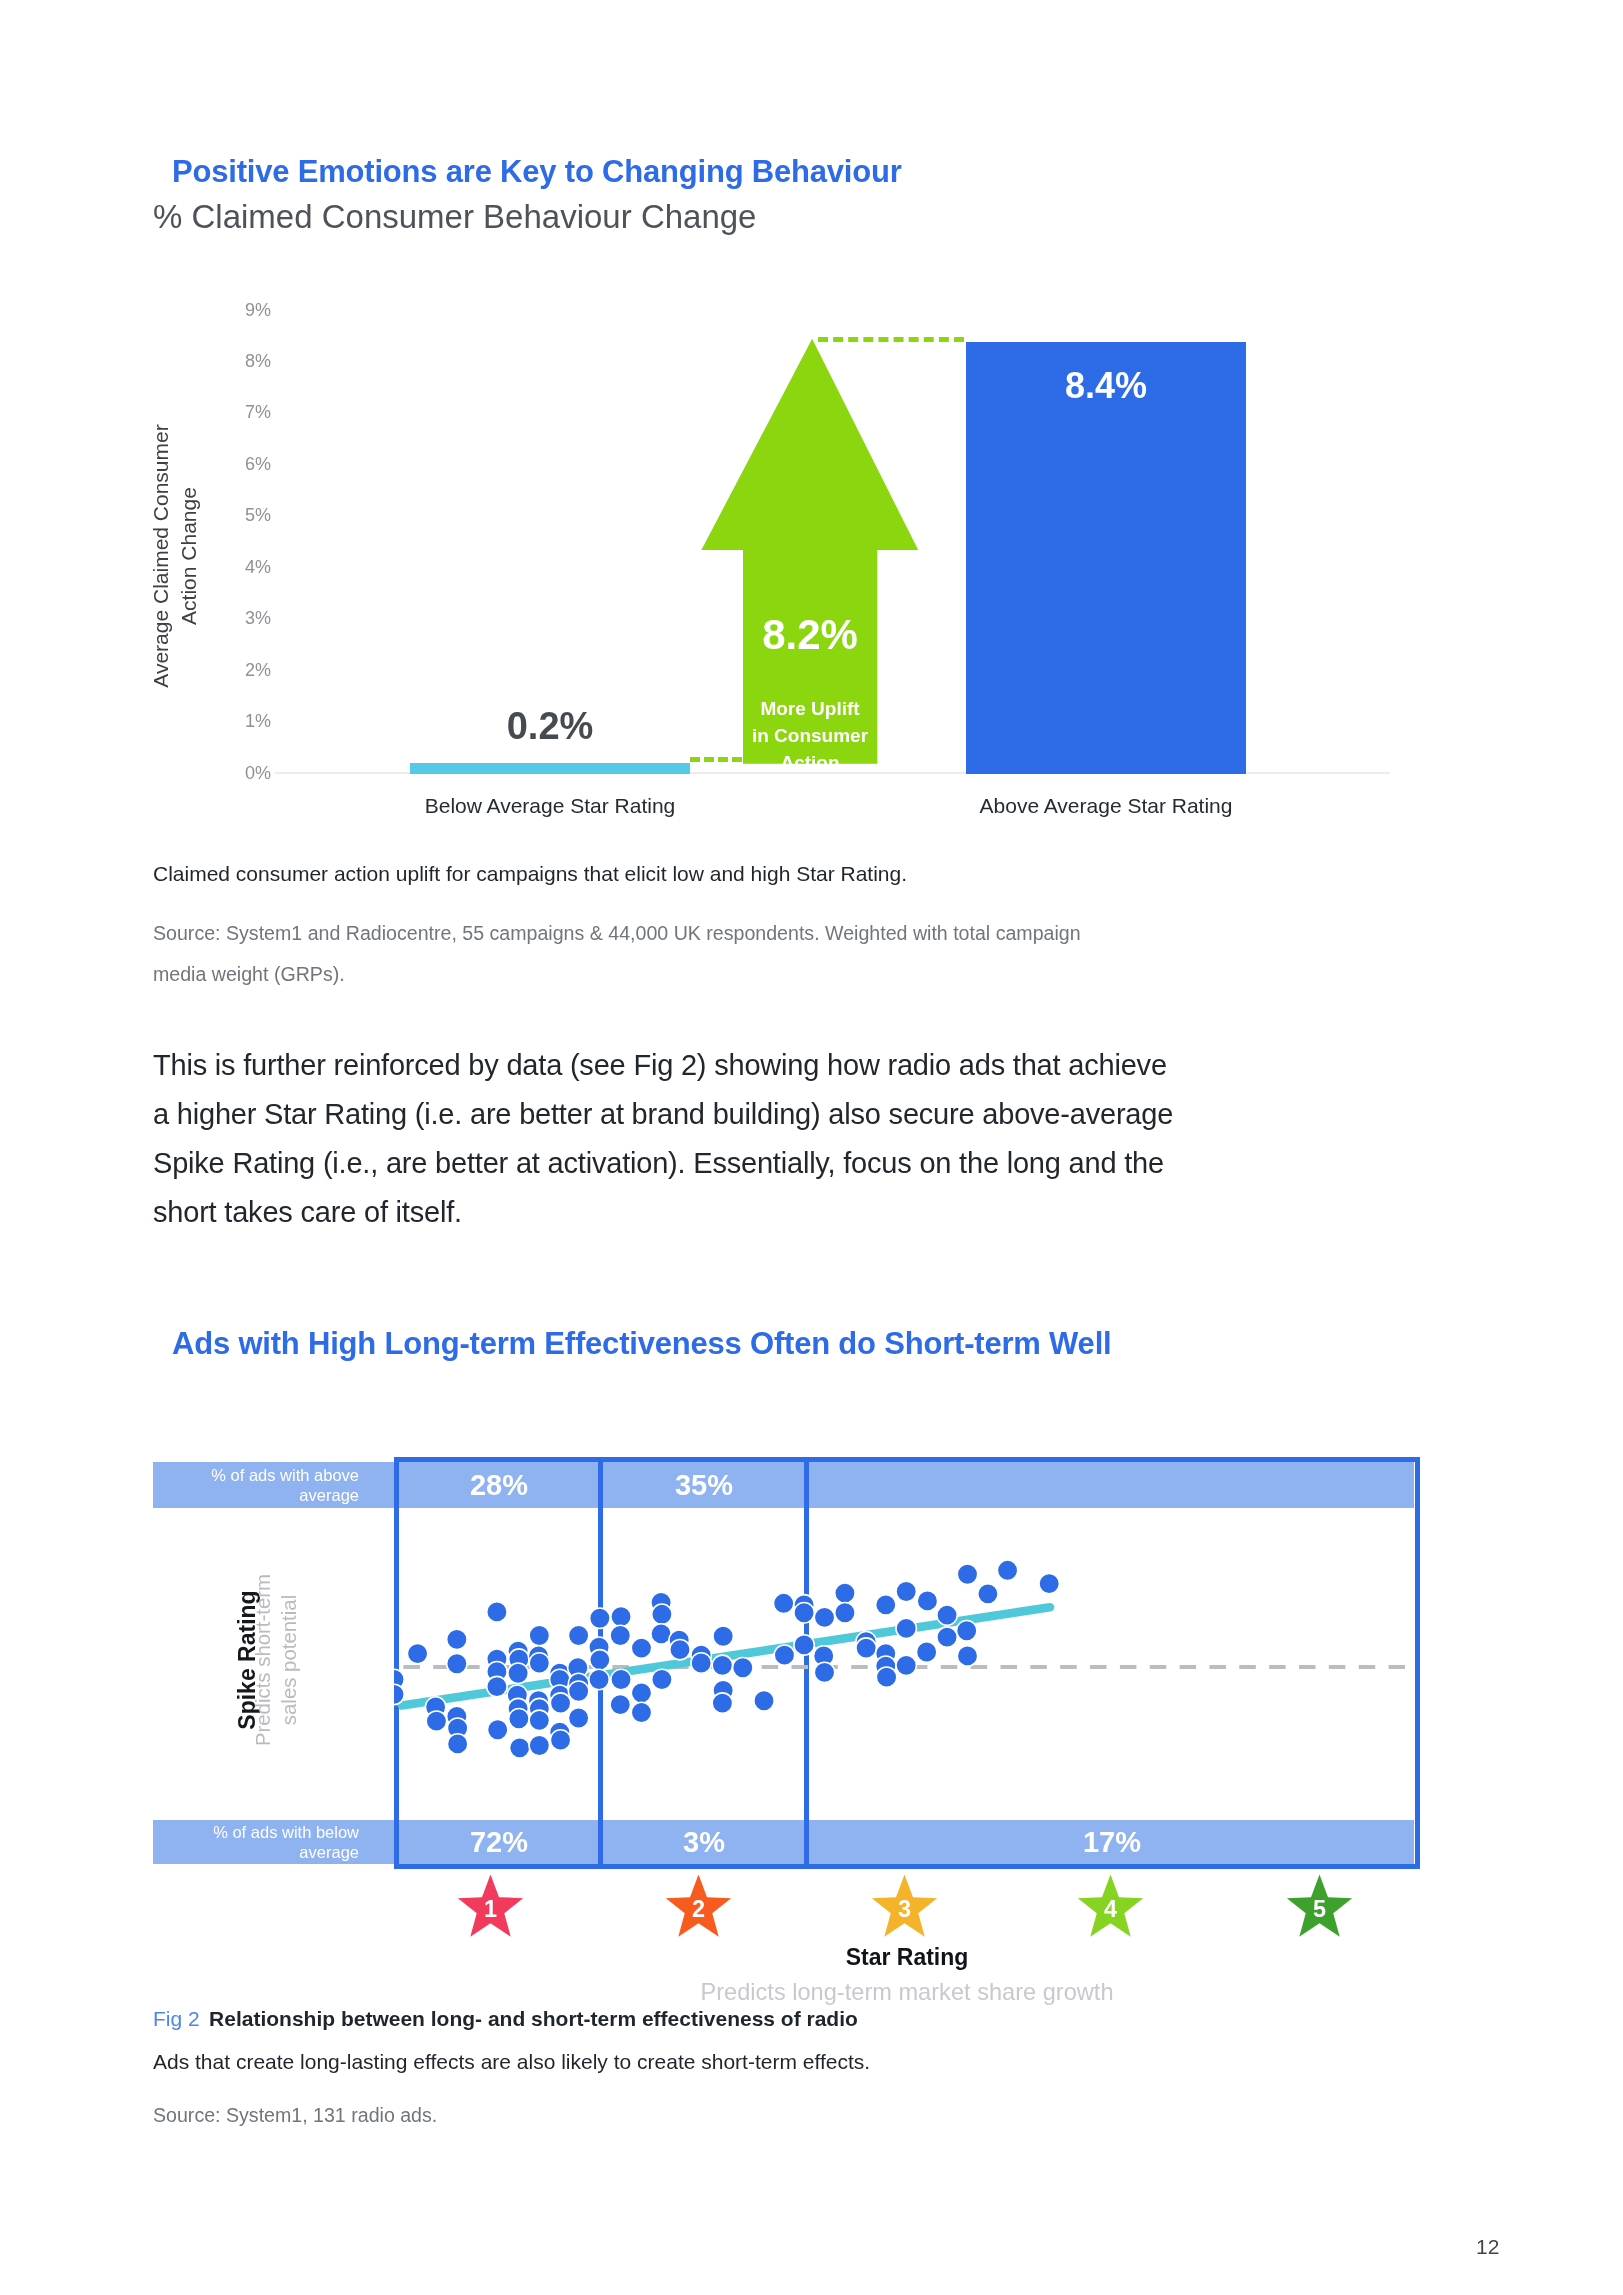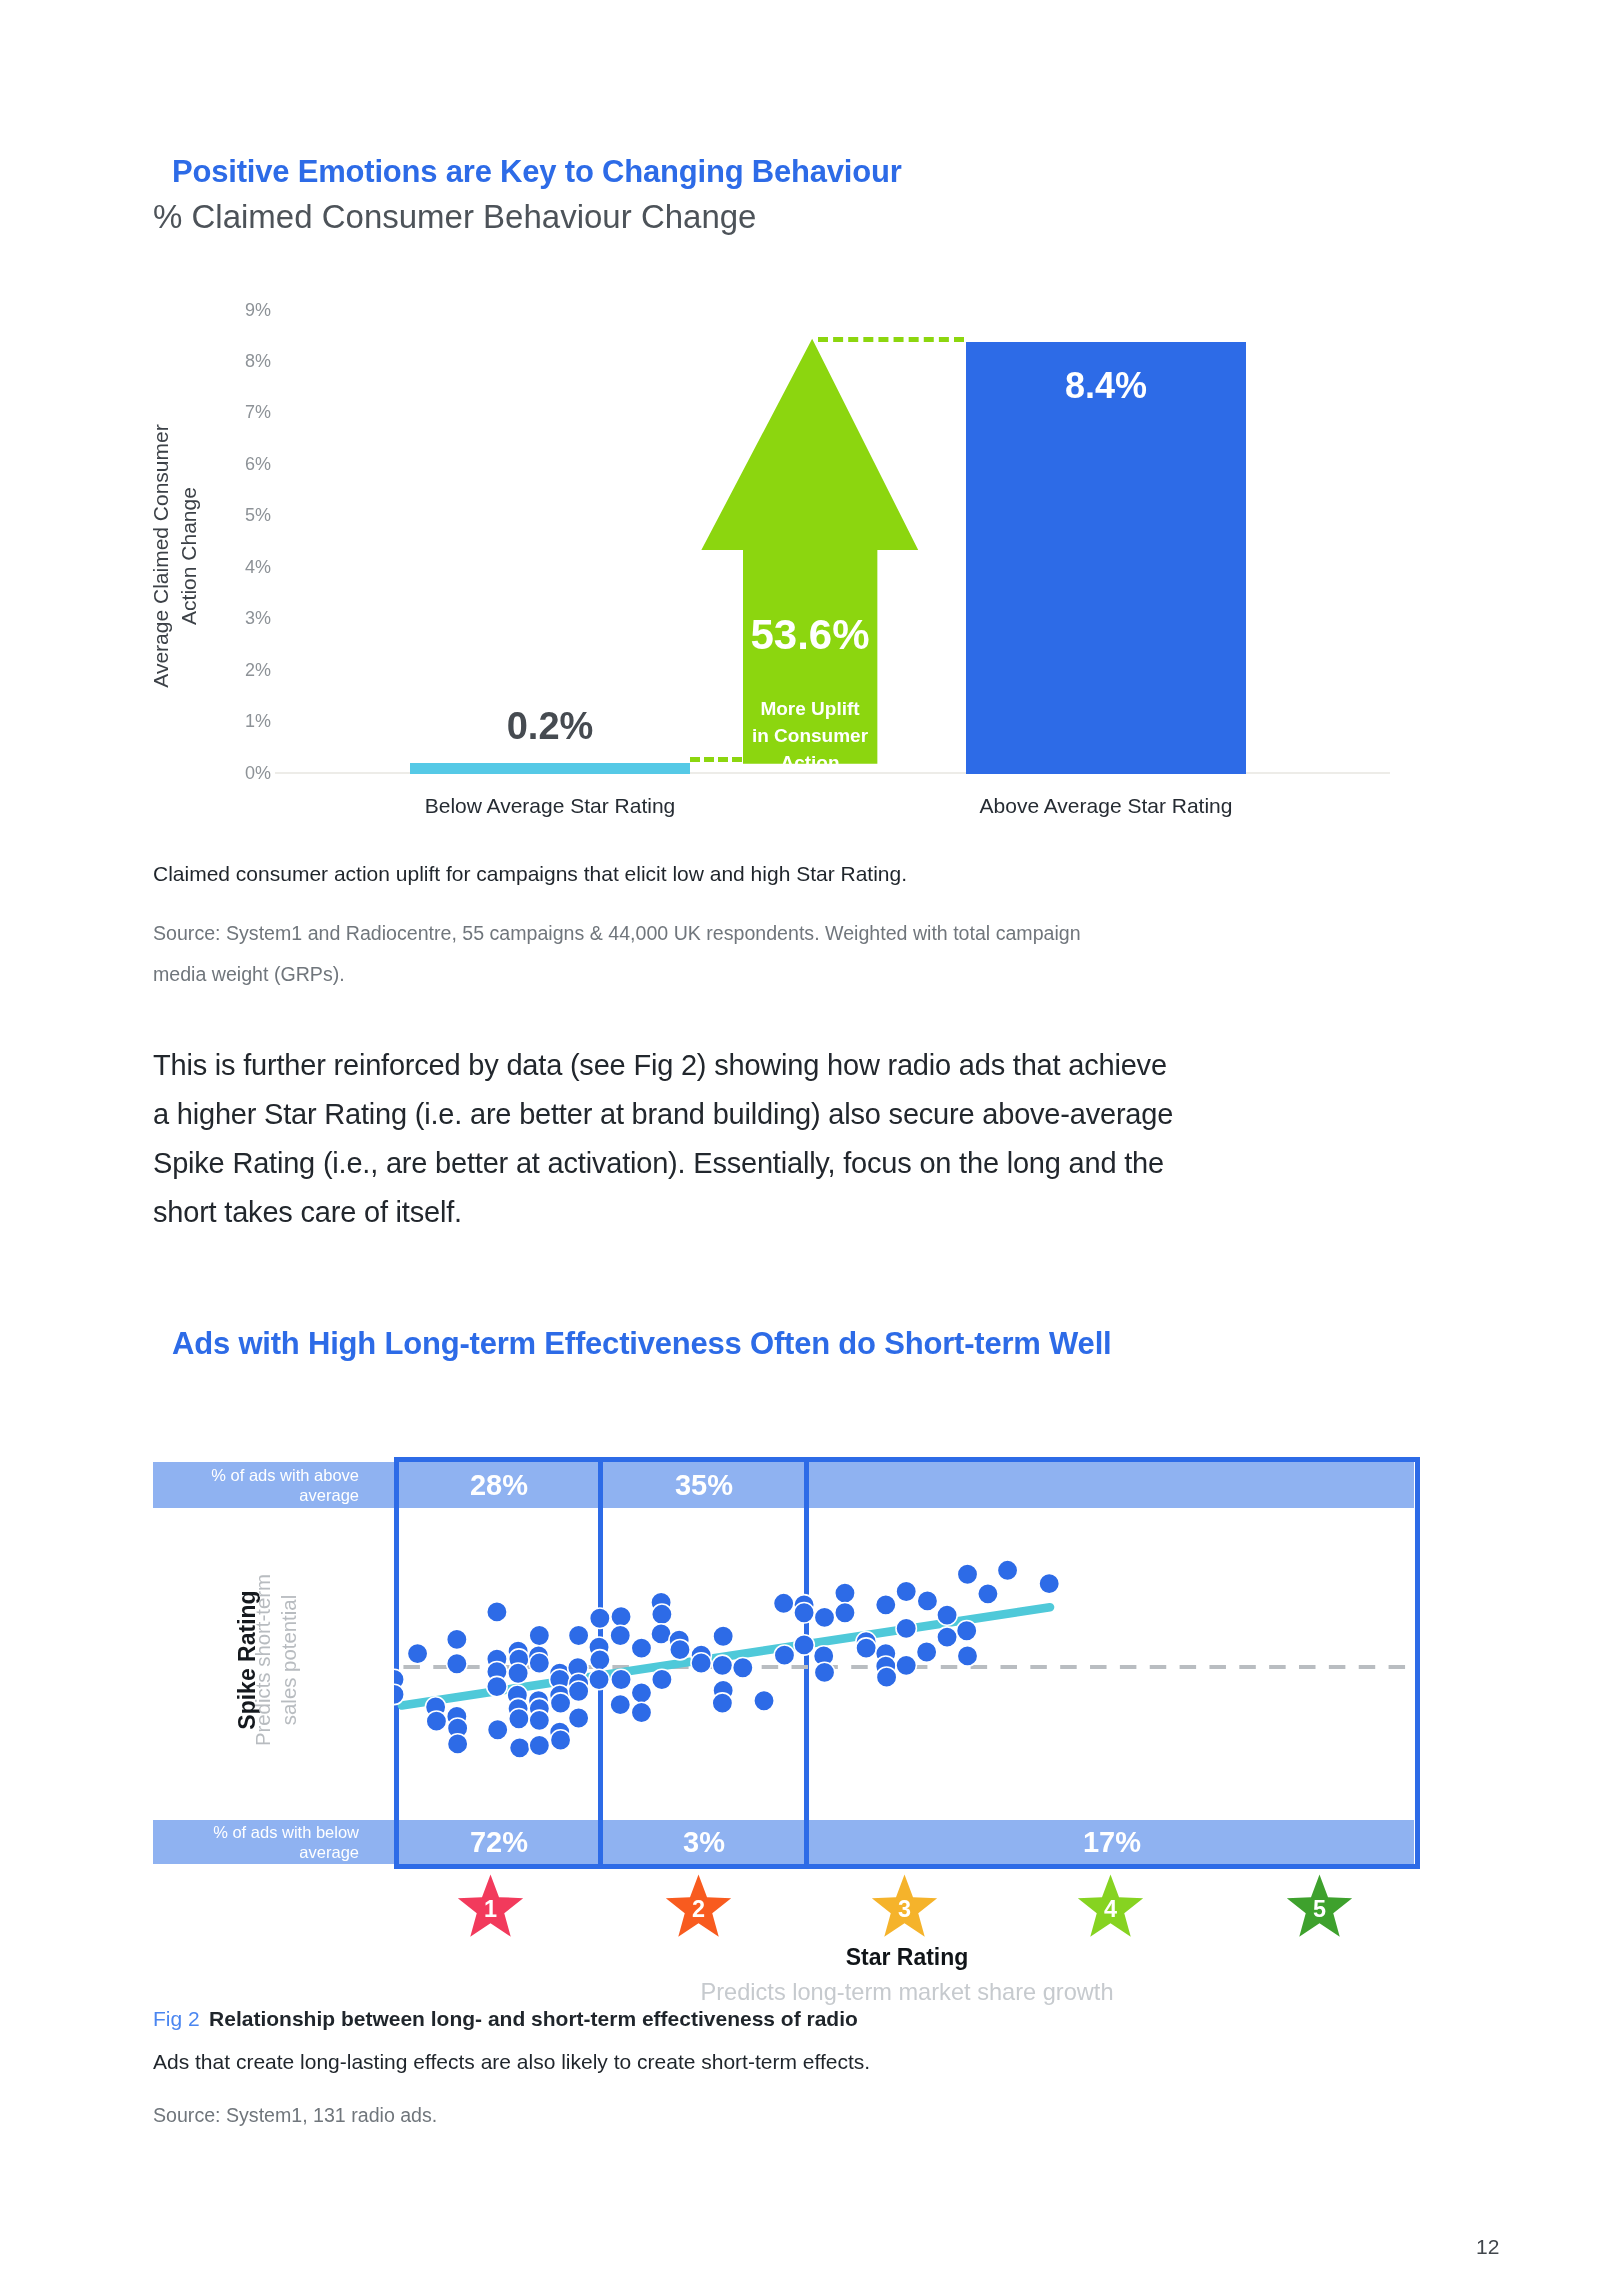--- a/index.html
+++ b/index.html
@@ -97,21 +97,21 @@
     <polygon id="arrow-poly" points="1034,431 1169,700 1117,700 1117,972 946,972 946,700 893,700" fill="#8cd60f"></polygon>
   </svg>
   <div class="gdash" id="dash-top" style="border-top-color: rgb(140, 214, 15);"></div>
   <div class="gdash" id="dash-bottom" style="border-top-color: rgb(140, 214, 15);"></div>
 
   <div id="bar-below" style="background: rgb(85, 201, 230);"></div>
   <div id="bar-above" style="background: rgb(45, 107, 231);"></div>
 
   <div class="center" id="val-below">0.2%</div>
   <div class="center" id="val-above">8.4%</div>
-  <div class="center" id="arrow-val">53.6%</div>
+  <div class="center" id="arrow-val">8.2%</div>
   <div class="center" id="arrow-sub" style="white-space:pre-line;margin-top:24px;">More Uplift
 in Consumer
 Action</div>
 
   <div class="center" id="lbl-below">Below Average Star Rating</div>
   <div class="center" id="lbl-above">Above Average Star Rating</div>
 
   <div class="cap" id="fig1-cap2">Claimed consumer action uplift for campaigns that elicit low and high Star Rating.</div>
   <div class="source" id="fig1-src">Source: System1 and Radiocentre, 55 campaigns &amp; 44,000 UK respondents. Weighted with total campaign
 media weight (GRPs).</div>

